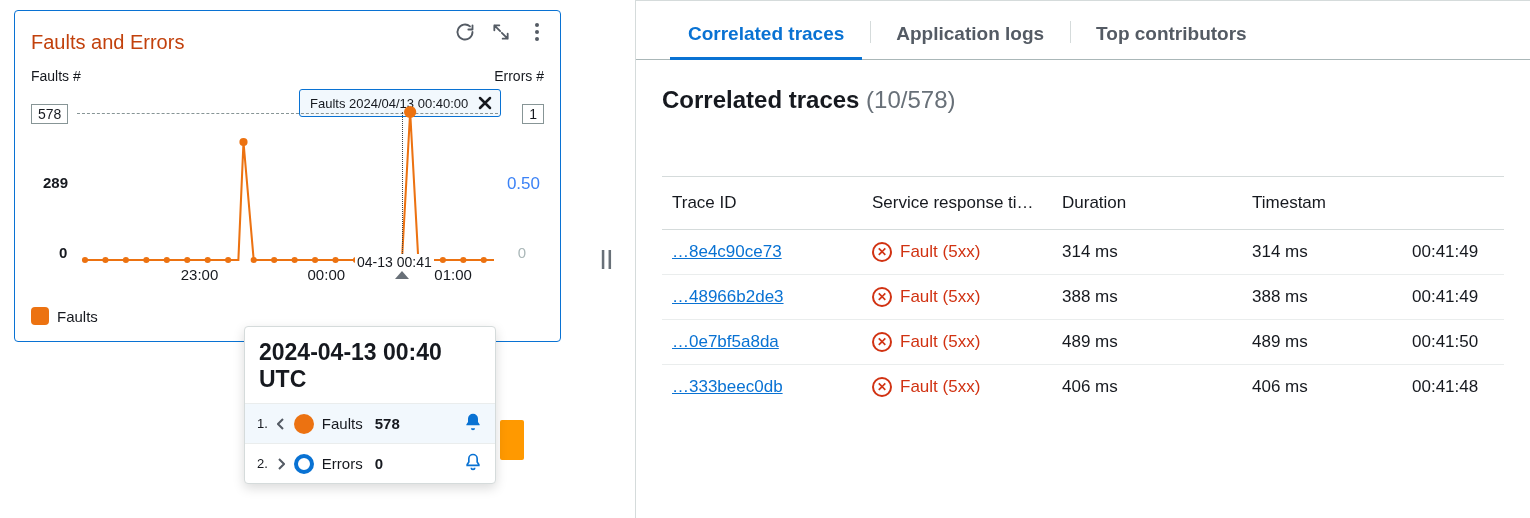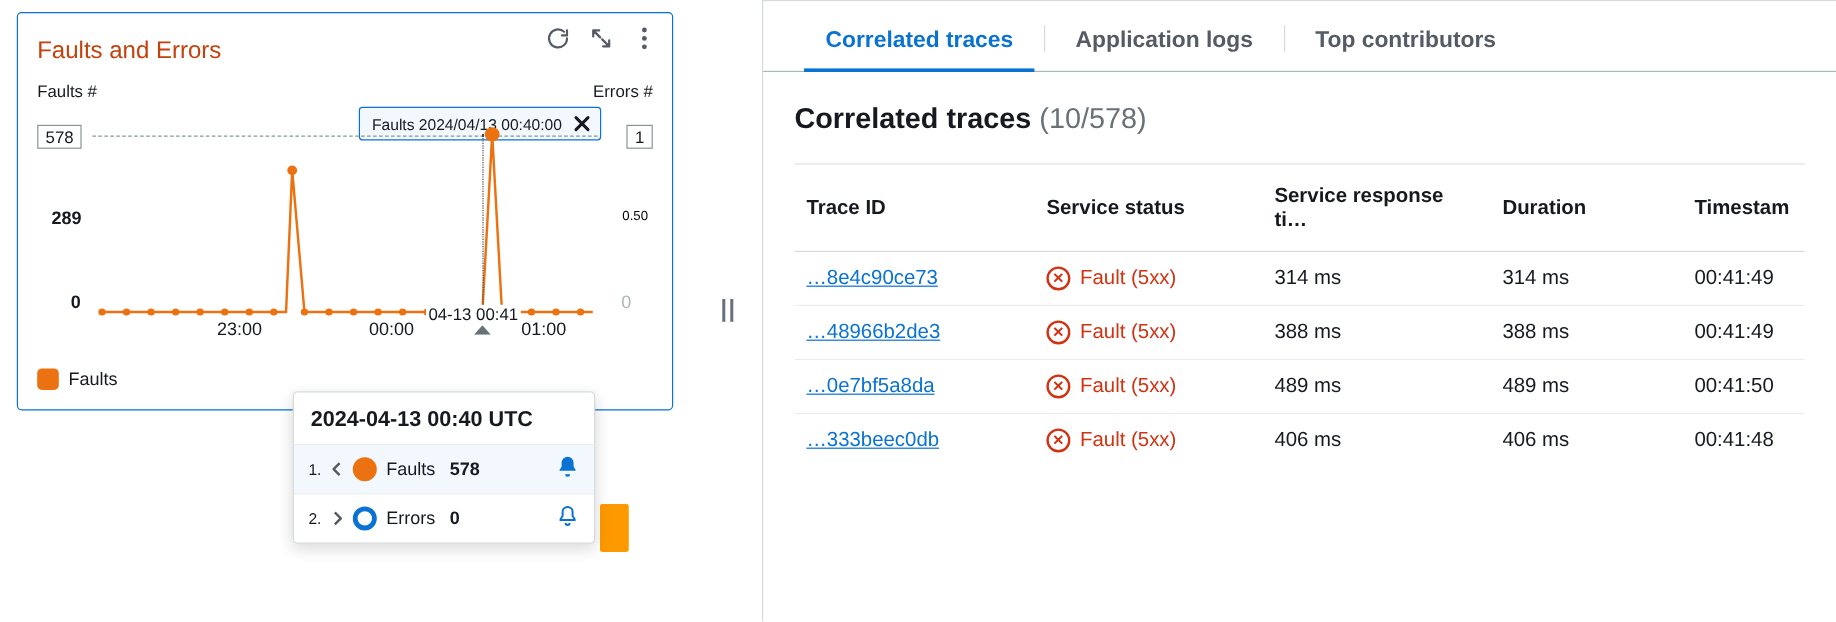--- a/index.html
+++ b/index.html
@@ -92,21 +92,21 @@
   .tick-box {
     border: 1px solid #879596;
     padding: 1px 6px;
     font-size: 14px;
     background: #fff;
   }
   .y-left-max { position: absolute; left: 0; top: 0; }
   .y-left-mid { position: absolute; left: 12px; top: 70px; font-weight: 700; font-size: 15px; }
   .y-left-zero { position: absolute; left: 28px; top: 140px; font-weight: 700; font-size: 15px; }
   .y-right-max { position: absolute; right: 0; top: 0; }
-  .y-right-mid { position: absolute; right: 4px; top: 70px; color: #000000; font-size: 11px; }
+  .y-right-mid { position: absolute; right: 4px; top: 70px; color: #3b82f6; font-size: 17px; }
   .y-right-zero { position: absolute; right: 18px; top: 140px; color: #aab7b8; font-size: 15px; }
   .plot {
     position: absolute;
     left: 54px;
     right: 50px;
     top: 8px;
     height: 150px;
   }
   .plot svg { width: 100%; height: 100%; overflow: visible; }
   .x-ticks { position: absolute; left: 54px; right: 50px; top: 162px; font-size: 15px; color: #16191f; }
@@ -161,21 +161,21 @@
     top: 326px;
     width: 252px;
     background: #fff;
     border: 1px solid #d5dbdb;
     border-radius: 4px;
     box-shadow: 0 4px 12px rgba(0,0,0,0.15);
     z-index: 10;
   }
   .tooltip-header {
     font-weight: 700;
-    font-size: 18px;
+    font-size: 23px;
     padding: 12px 14px 10px 14px;
   }
   .tooltip-row {
     display: flex;
     align-items: center;
     gap: 8px;
     padding: 8px 12px;
     font-size: 15px;
     border-top: 1px solid #eaeded;
   }
@@ -291,23 +291,24 @@
     overflow: hidden;
   }
   .thead, .trow {
     display: grid;
     grid-template-columns: 200px 190px 190px 160px 1fr;
     align-items: center;
   }
   .thead {
     border-top: 1px solid #d5dbdb;
     border-bottom: 1px solid #d5dbdb;
-    font-weight: 700;
+    font-weight: 400;
     font-size: 17px;
     color: #16191f;
+    margin-top: 40px;
   }
   .thead .th {
     padding: 16px 10px;
     white-space: normal;
   }
   .trow {
     font-size: 17px;
   }
   .trow .td {
     padding: 12px 10px;
@@ -504,21 +505,20 @@
 
     <div class="section">
       <div class="section-header">
         <span>Correlated traces</span>
         <span class="count">(10/578)</span>
       </div>
 
       <div class="table">
         <div class="thead">
           <div class="th">Trace ID</div>
-          <div class="th">Service status</div>
           <div class="th">Service response ti…</div>
           <div class="th">Duration</div>
           <div class="th">Timestam</div>
         </div>
         <div class="tbody">
 
           <div class="trow">
             <div class="td"><span class="trace-link">…8e4c90ce73</span></div>
             <div class="td">
                 <span class="status">

